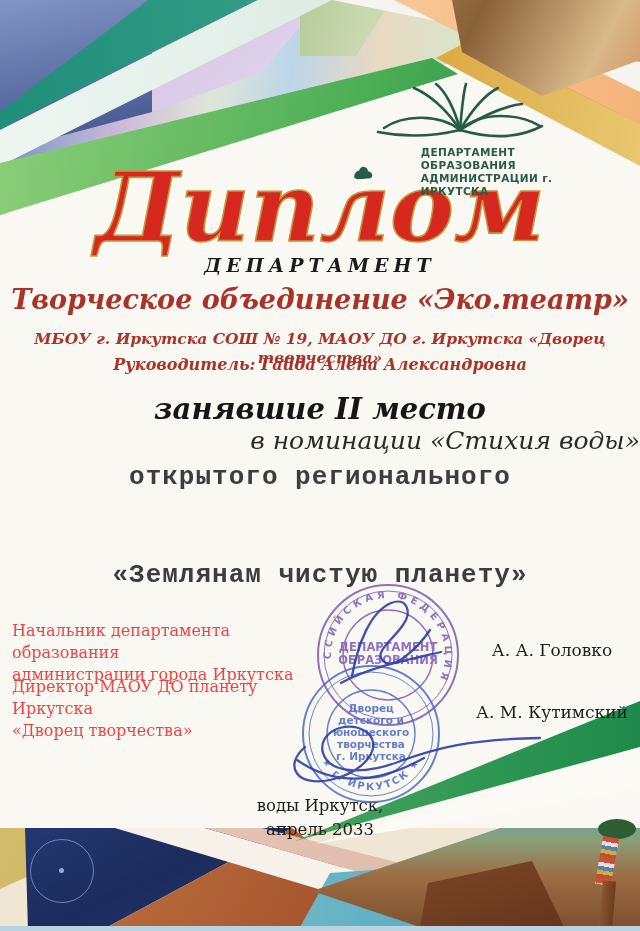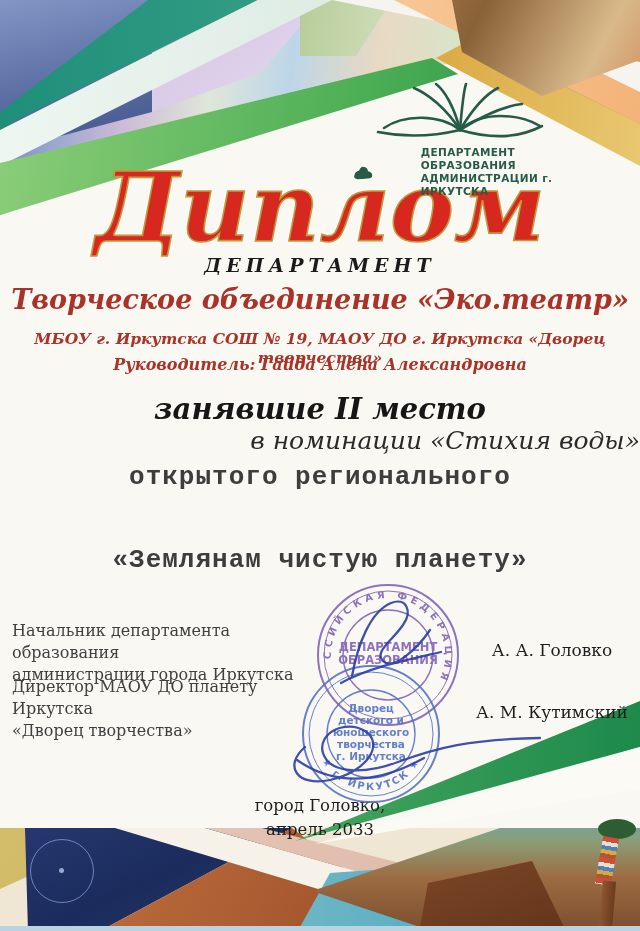--- a/index.html
+++ b/index.html
@@ -71,24 +71,24 @@
   .logo-text{color:#265c47;font-family:"DejaVu Sans","Liberation Sans",sans-serif;
     font-weight:bold;font-size:10.5px;line-height:13px;letter-spacing:.4px;margin-left:41px;}
   .title{top:158px;font-size:96px;line-height:100px;font-style:italic;font-weight:bold;
     color:#d6281e;-webkit-text-stroke:1.6px #c09a3e;}
   .awarded{top:254px;font-size:19px;font-style:italic;font-weight:bold;color:#1b1b1b;letter-spacing:5px;}
   .recip-name{top:284px;font-size:27px;font-style:italic;font-weight:bold;color:#a93328;}
   .recip-org{top:329px;font-size:15.5px;font-style:italic;font-weight:bold;color:#a93328;}
   .recip-leader{top:355px;font-size:16px;font-style:italic;font-weight:bold;color:#a93328;}
   .placement{top:392px;font-size:29px;font-style:italic;font-weight:bold;color:#161616;}
   .nomination{top:426px;font-size:25px;font-style:italic;color:#2a2a2a;text-align:right;}
-  .contest1{top:462px;} .contest2{top:504px;} .contest3{top:545px;font-size:28px;}
+  .contest1{top:462px;} .contest2{top:504px;} .contest3{top:560px;font-size:28px;}
   .contest{font-family:Liberation Mono, monospace;font-size:26px;
     color:#3d3d3d;font-weight:bold;letter-spacing:1px;}
-  .sig-title{position:absolute;left:12px;width:320px;font-size:16px;line-height:22px;color:#404040;}
+  .sig-title{position:absolute;left:12px;width:320px;font-size:16px;line-height:22px;color:#ef4444;}
   .sig-t1{top:620px;} .sig-t2{top:676px;}
   .sig-name{position:absolute;left:472px;width:160px;text-align:center;font-size:17px;color:#1e1e1e;}
   .sig-n1{top:640px;} .sig-n2{top:702px;}
   .footer{top:794px;font-size:16.5px;line-height:24px;color:#1e1e1e;z-index:2;}
   .overlay-svg{position:absolute;inset:0;z-index:3;pointer-events:none;}
   .stamp-text{font-family:"DejaVu Sans","Liberation Sans",sans-serif;font-weight:bold;}
 </style>
 </head>
 <body>
 
@@ -169,21 +169,21 @@
     </div>
     <div class="sig-name sig-n1">А. А. Головко</div>
 
     <div class="sig-title sig-t2">
       <div>Директор МАОУ ДО планету Иркутска</div>
       <div>«Дворец  творчества»</div>
     </div>
     <div class="sig-name sig-n2">А. М. Кутимский</div>
 
     <div class="cline footer">
-      <div>город Головко,</div>
+      <div>воды Иркутск,</div>
       <div>апрель 2033</div>
     </div>
   </div>
 
   <svg class="overlay-svg" width="640" height="931" viewBox="0 0 640 931">
     <defs>
       <path id="arc-fed" d="M 331 655 A 57 57 0 1 1 445 655 A 57 57 0 1 1 331 655"></path>
       <path id="arc-pal" d="M 315 734 A 56 56 0 0 0 427 734"></path>
     </defs>
 

